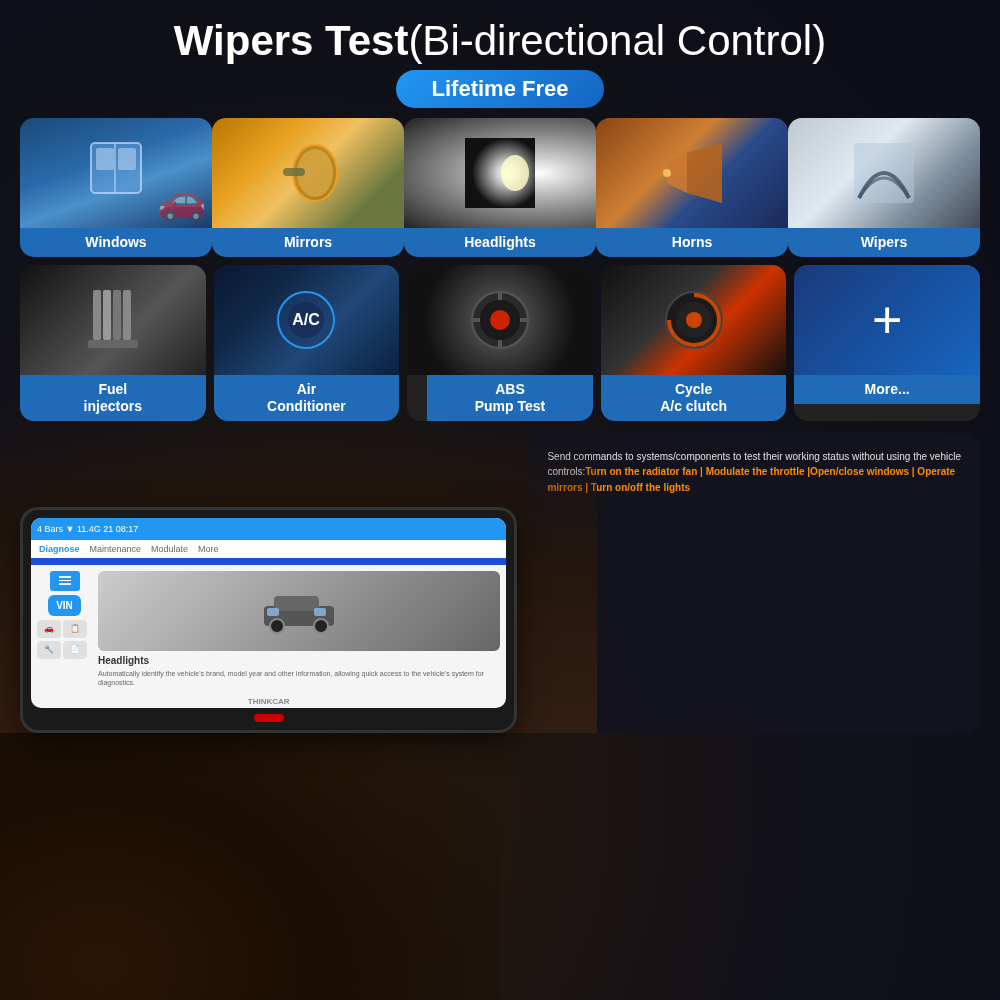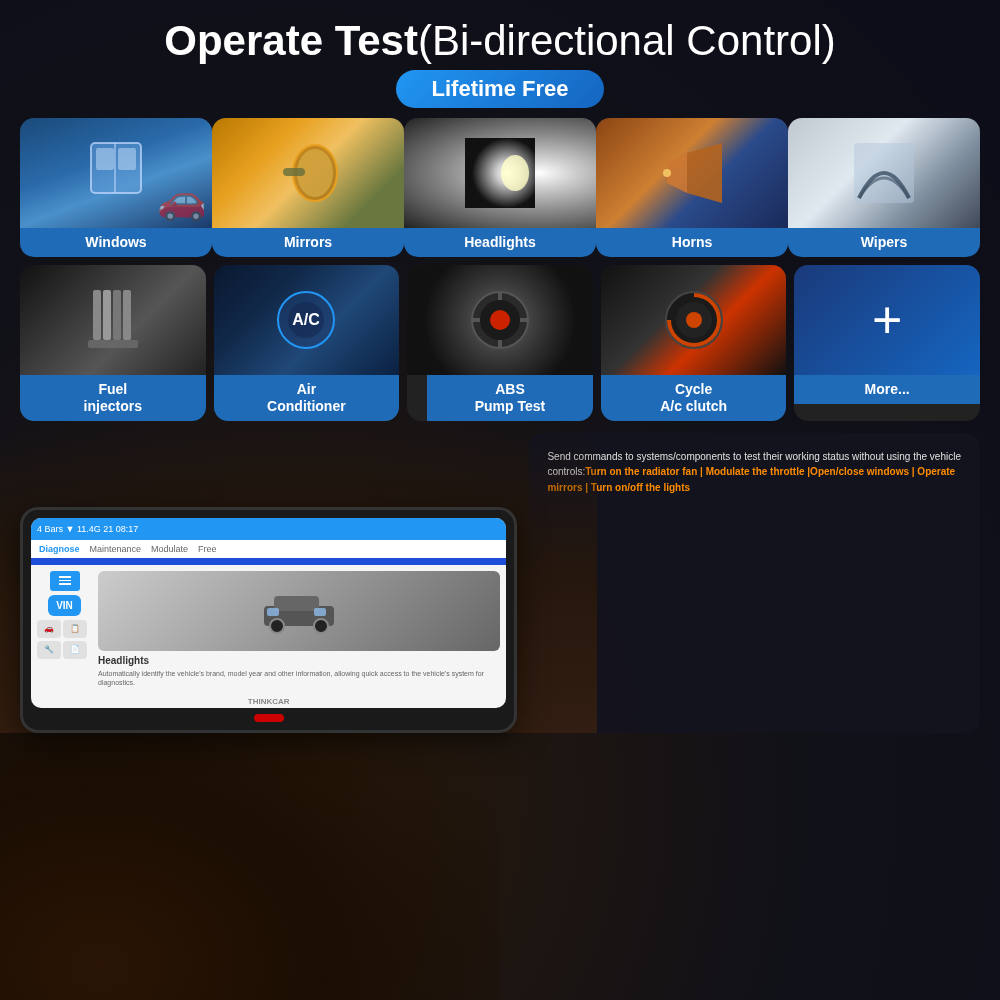--- a/index.html
+++ b/index.html
@@ -342,21 +342,21 @@
 
   <div style="position:absolute;bottom:0;left:0;width:500px;height:350px;background:radial-gradient(ellipse at 20% 90%, #2a1505 0%, #1a0d02 40%, transparent 80%);"></div>
 
   <div style="position:absolute;bottom:280px;left:0;right:0;height:3px;background:linear-gradient(90deg, transparent, rgba(50,50,70,0.3), transparent);"></div>
 </div>
 
 <div class="content">
 
   <div class="title-section">
     <div class="main-title">
-      <strong>Operate Test</strong><span class="normal">(Bi-directional Control)</span>
+      <strong>Wipers Test</strong><span class="normal">(Bi-directional Control)</span>
     </div>
     <div class="lifetime-badge">Lifetime Free</div>
   </div>
 
   <div class="feature-grid-top">
     <div class="feature-card">
       <div class="img-placeholder car-window-img">
         <div class="img-inner" style="color:rgba(255,255,255,0.3);">
           <svg width="60" height="70" viewBox="0 0 60 70">
               <rect x="5" y="5" width="50" height="50" rx="4" fill="rgba(100,160,220,0.5)" stroke="rgba(200,220,255,0.7)" stroke-width="2"></rect>
@@ -508,21 +508,21 @@
         <div class="tablet-screen">
 
           <div class="tablet-top-bar">
             <span>4 Bars ▼ 11.4G 21 08:17</span>
           </div>
 
           <div class="tablet-nav">
             <span style="color:#2196F3; font-weight:bold;">Diagnose</span>
             <span style="color:#666;">Maintenance</span>
             <span style="color:#666;">Modulate</span>
-            <span style="color:#666;">Free</span>
+            <span style="color:#666;">More</span>
           </div>
 
           <div class="tablet-body">
             <div class="tablet-sidebar">
               <div style="width:30px;height:20px;background:#2196F3;border-radius:3px;display:flex;align-items:center;justify-content:center;">
                 <div style="display:flex;flex-direction:column;gap:2px;padding:3px;">
                   <div style="width:12px;height:1.5px;background:white;"></div>
                   <div style="width:12px;height:1.5px;background:white;"></div>
                   <div style="width:12px;height:1.5px;background:white;"></div>
                 </div>

